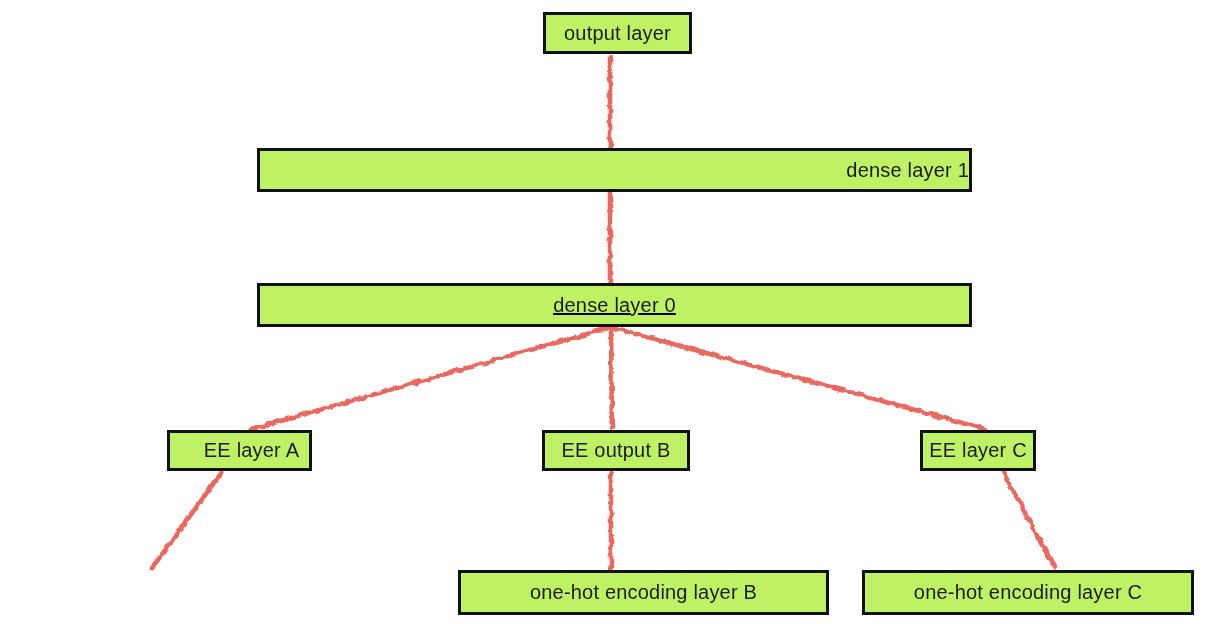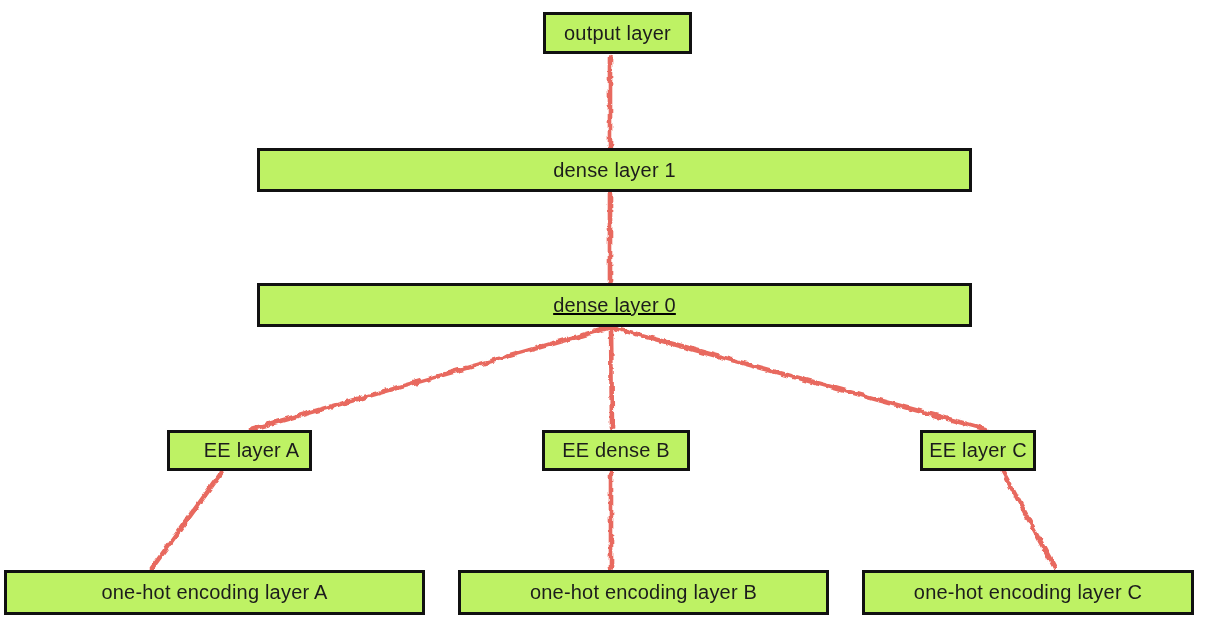--- a/index.html
+++ b/index.html
@@ -34,21 +34,21 @@
     z-index: 2;
   }
   .node span {
     font-size: 20px;
     color: #1c1c1c;
     letter-spacing: 0.2px;
     white-space: nowrap;
   }
   
   .n-output  { left: 543px; top: 12px;  width: 149px; height: 42px; }
-  .n-dense1  { left: 257px; top: 148px; width: 715px; height: 44px; }
+  .n-dense1  { left: 257px; top: 148px; width: 715px; height: 44px; justify-content: flex-end; }
   .n-dense0  { left: 257px; top: 283px; width: 715px; height: 44px; text-decoration: underline; }
   .n-eea     { left: 167px; top: 430px; width: 145px; height: 41px; padding-left: 24px; }
   .n-eeb     { left: 542px; top: 430px; width: 148px; height: 41px; }
   .n-eec     { left: 920px; top: 430px; width: 116px; height: 41px; }
   .n-oha     { left: 4px;   top: 570px; width: 421px; height: 45px; }
   .n-ohb     { left: 458px; top: 570px; width: 371px; height: 45px; }
   .n-ohc     { left: 862px; top: 570px; width: 332px; height: 45px; }
   .edge-line {
     stroke: #e8695e;
     stroke-width: 4.6;
@@ -90,30 +90,27 @@
 
   <div class="node n-dense0">
     <span>dense layer 0</span>
   </div>
 
   <div class="node n-eea">
     <span>EE layer A</span>
   </div>
 
   <div class="node n-eeb">
-    <span>EE dense B</span>
+    <span>EE output B</span>
   </div>
 
   <div class="node n-eec">
     <span>EE layer C</span>
   </div>
 
-  <div class="node n-oha">
-    <span>one-hot encoding layer A</span>
-  </div>
 
   <div class="node n-ohb">
     <span>one-hot encoding layer B</span>
   </div>
 
   <div class="node n-ohc">
     <span>one-hot encoding layer C</span>
   </div>
 
 </div>

